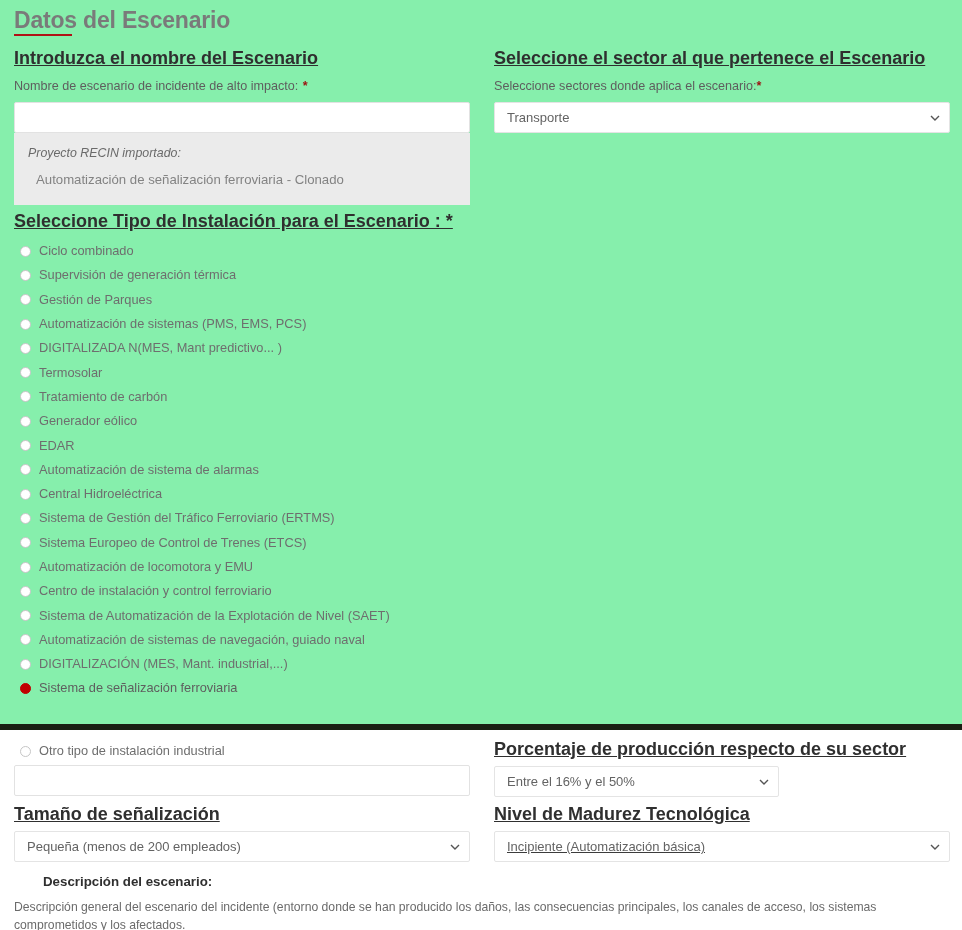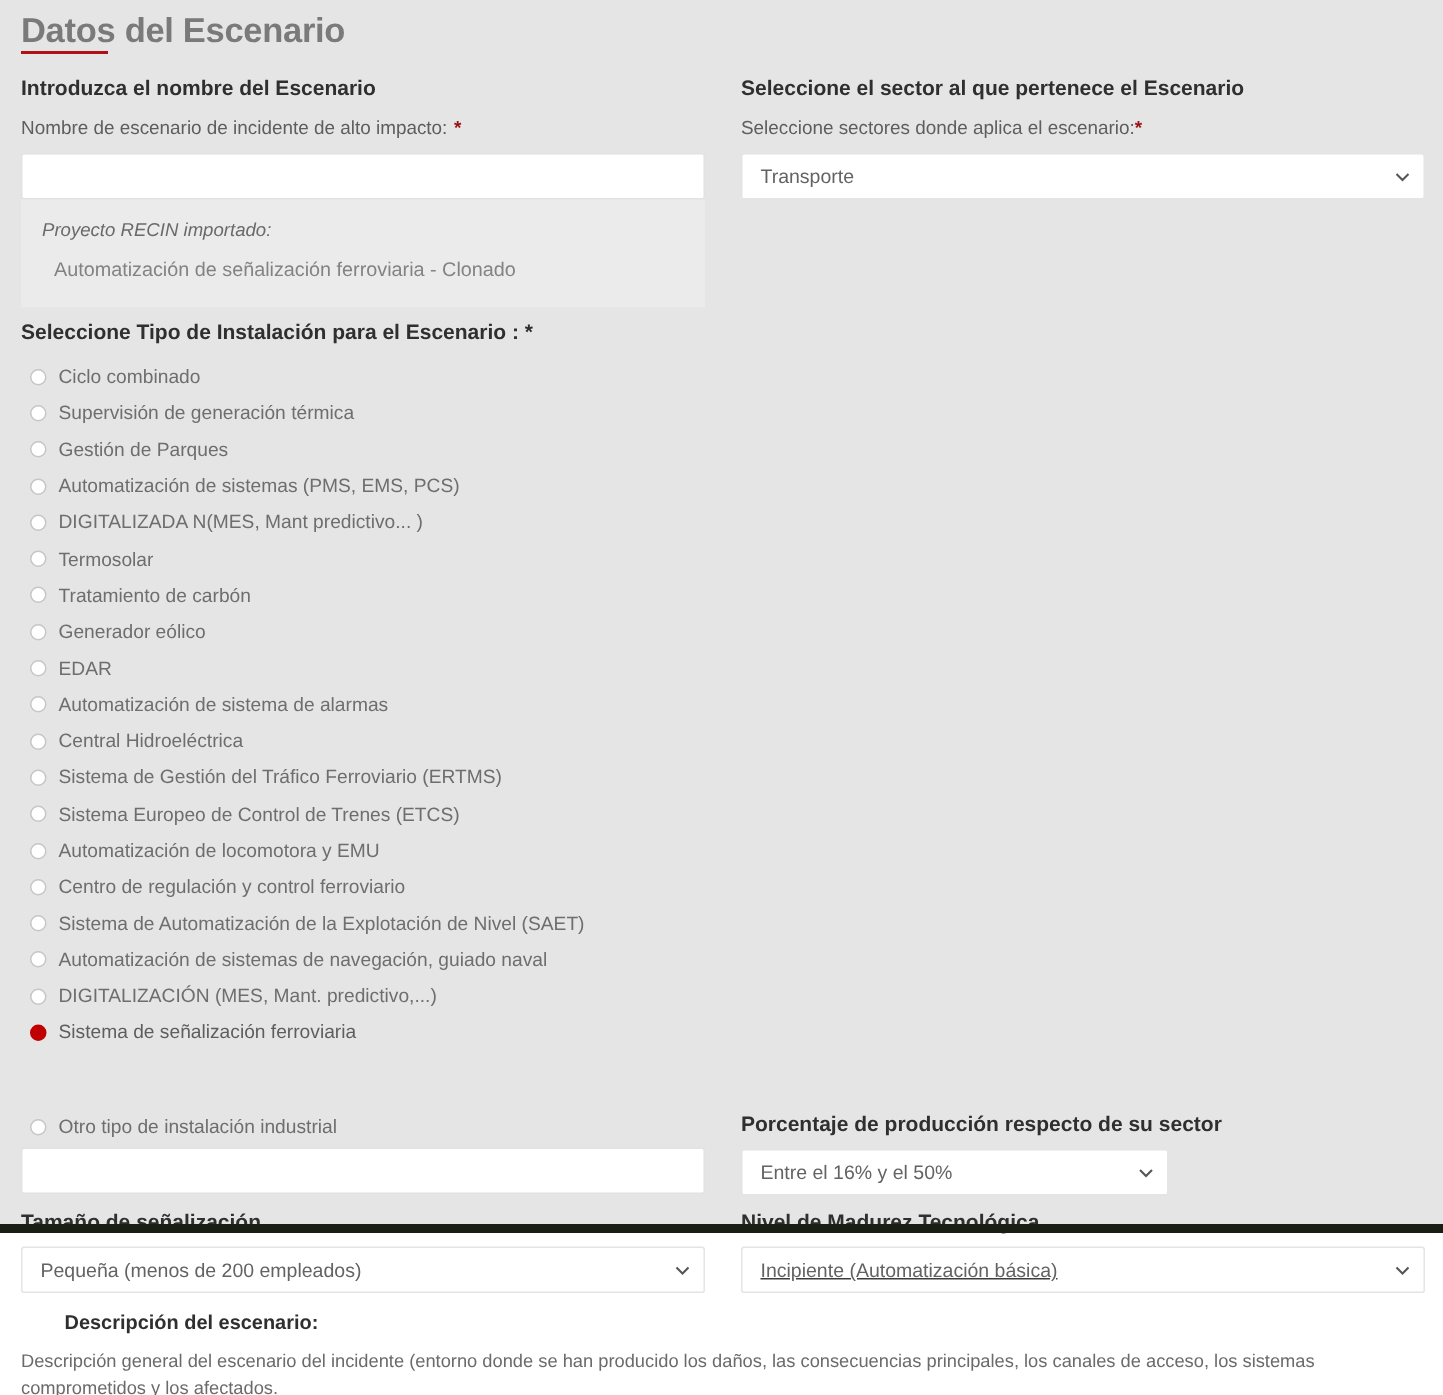--- a/index.html
+++ b/index.html
@@ -14,22 +14,22 @@
     height: 930px;
     font-family: "Liberation Sans", sans-serif;
     color: #3c3c3c;
     overflow: hidden;
     position: relative;
   }
 
   .page {
     position: relative;
     width: 962px;
-    height: 822px;
-    background: #e5e5e5;
+    height: 730px;
+    background: #86efac;
   }
 
   
   .page-title {
     position: absolute;
     left: 14px;
     top: 6px;
     font-size: 23px;
     font-weight: bold;
     color: #7a7a7a;
@@ -44,24 +44,25 @@
     height: 2px;
     background: #b01116;
   }
 
   
   .col-left  { position: absolute; left: 14px;  top: 0; width: 456px; }
   .col-right { position: absolute; left: 494px; top: 0; width: 456px; }
 
   
   .section-head {
-    font-size: 14px;
+    font-size: 18px;
     font-weight: bold;
     color: #2f2f2f;
     line-height: 17px;
+    text-decoration: underline;
   }
   .field-label {
     font-size: 12.6px;
     color: #5e5e5e;
     line-height: 16px;
   }
   .req {
     color: #9c1010;
     font-weight: bold;
     font-size: 12.6px;
@@ -268,33 +269,33 @@
         <div class="radio-row">
           <span class="radio-mark"></span>
           <span class="radio-text">Sistema Europeo de Control de Trenes (ETCS)</span>
         </div>
         <div class="radio-row">
           <span class="radio-mark"></span>
           <span class="radio-text">Automatización de locomotora y EMU</span>
         </div>
         <div class="radio-row">
           <span class="radio-mark"></span>
-          <span class="radio-text">Centro de regulación y control ferroviario</span>
+          <span class="radio-text">Centro de instalación y control ferroviario</span>
         </div>
         <div class="radio-row">
           <span class="radio-mark"></span>
           <span class="radio-text">Sistema de Automatización de la Explotación de Nivel (SAET)</span>
         </div>
         <div class="radio-row">
           <span class="radio-mark"></span>
           <span class="radio-text">Automatización de sistemas de navegación, guiado naval</span>
         </div>
         <div class="radio-row">
           <span class="radio-mark"></span>
-          <span class="radio-text">DIGITALIZACIÓN (MES, Mant. predictivo,...)</span>
+          <span class="radio-text">DIGITALIZACIÓN (MES, Mant. industrial,...)</span>
         </div>
         <div class="radio-row selected">
           <span class="radio-mark"></span>
           <span class="radio-text">Sistema de señalización ferroviaria</span>
         </div>
       </div>
 
     <div style="position:absolute; left:0; top:739px; width:456px;">
       <div class="radio-row">
         <span class="radio-mark"></span>

